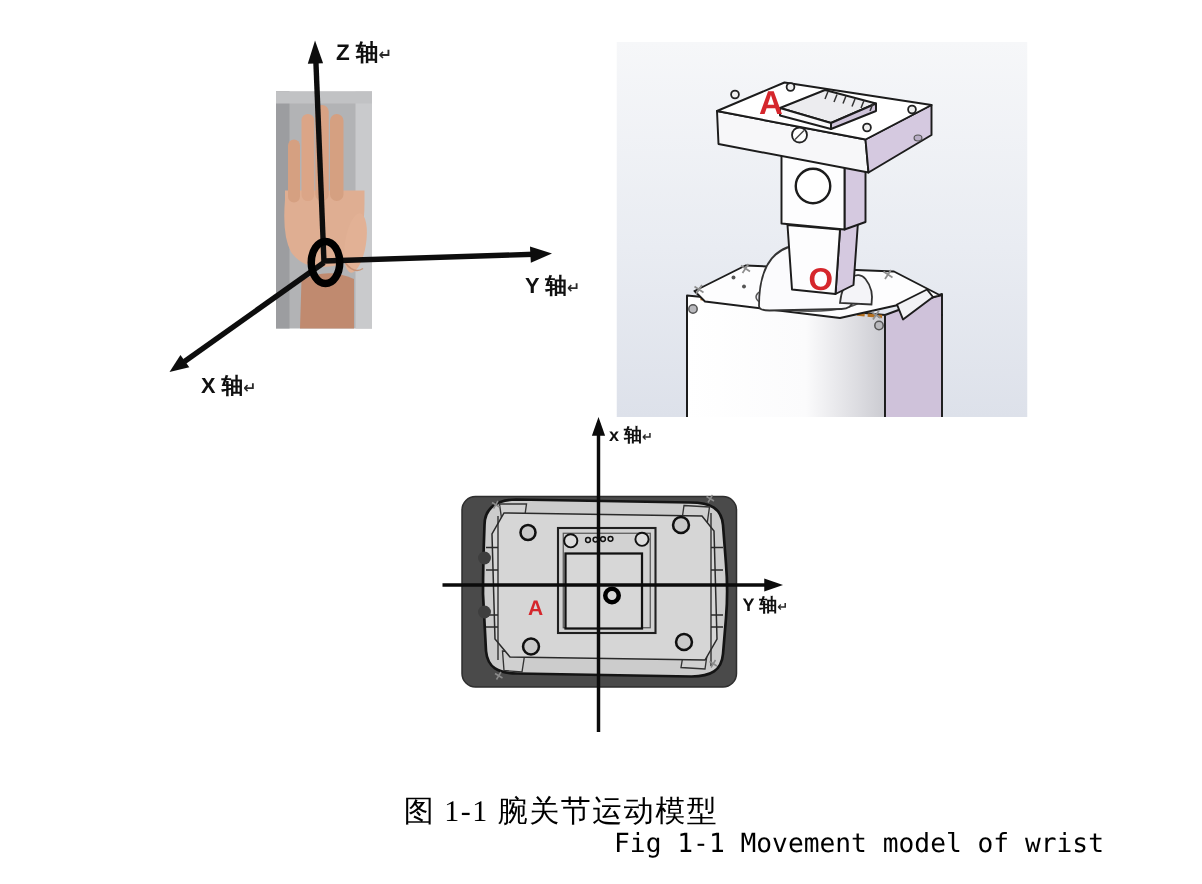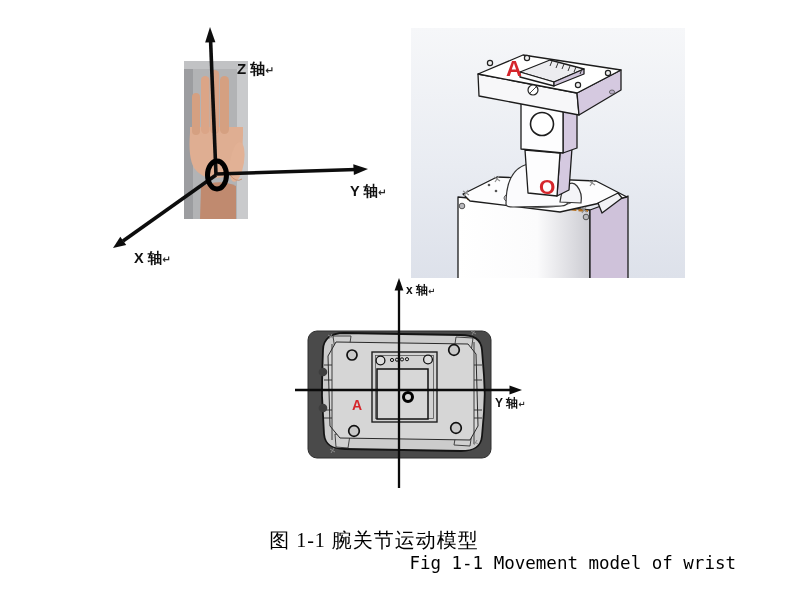--- a/index.html
+++ b/index.html
@@ -56,21 +56,21 @@
         <line x1="136" y1="160" x2="43" y2="226"></line>
       </g>
       <g fill="#0d0d0d">
         <polygon points="130,12 125.2,27.5 135.4,27.2"></polygon>
         <polygon points="288,154 273.3,149.3 273.9,160.1"></polygon>
         <polygon points="33,233 46.2,229.9 40.3,221.7"></polygon>
       </g>
 
       <ellipse cx="137" cy="160" rx="9.5" ry="14" fill="none" stroke="#000000" stroke-width="5"></ellipse>
     </svg>
-    <div class="axis-label" style="left:157px;top:13px;font-size:15px;margin-top:33px;"><span>Z 轴</span><span class="ret">↵</span></div>
+    <div class="axis-label" style="left:144px;top:13px;font-size:15px;"><span>Z 轴</span><span class="ret">↵</span></div>
     <div class="axis-label" style="left:270px;top:169px;font-size:14.5px;"><span>Y 轴</span><span class="ret">↵</span></div>
     <div class="axis-label" style="left:54px;top:236px;font-size:14.5px;"><span>X 轴</span><span class="ret">↵</span></div>
   </div>
 
   <div class="abs" style="left:411px;top:28px;width:274px;height:250px;">
     <svg width="274" height="250" viewBox="0 0 274 250">
       <defs>
         <linearGradient id="bgGrad" x1="0" y1="0" x2="0" y2="1">
           <stop offset="0" stop-color="#f6f7f9"></stop>
             <stop offset="0.55" stop-color="#e9ecf2"></stop>

